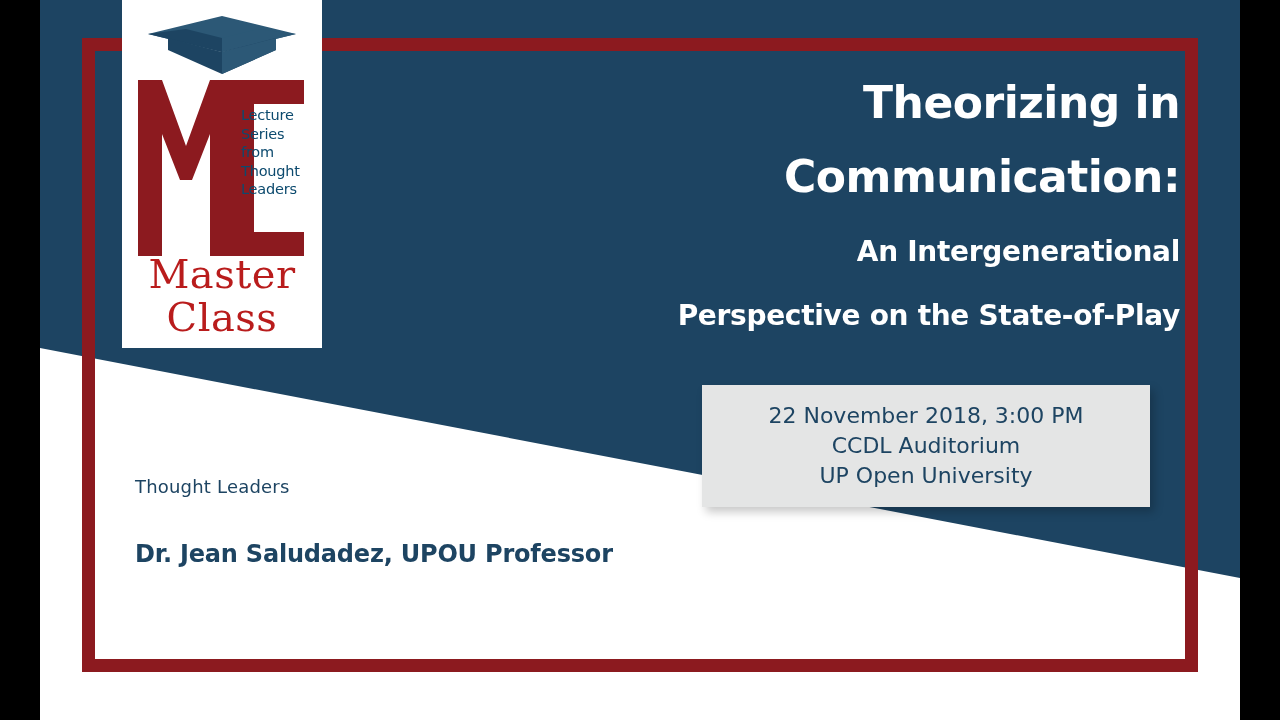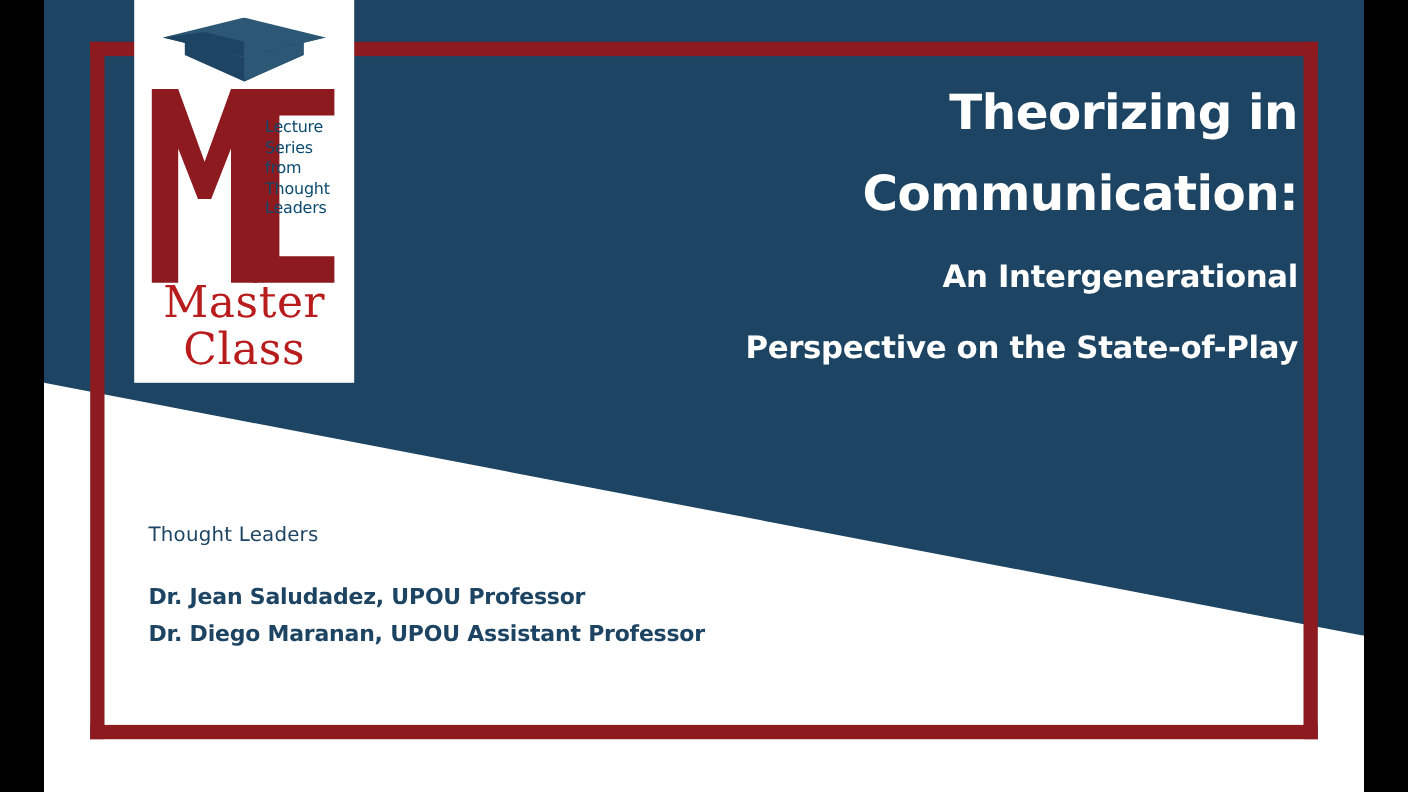--- a/index.html
+++ b/index.html
@@ -170,22 +170,22 @@
     color: #1d4462;
     font-family: "DejaVu Sans", sans-serif;
   }
   .speakers-heading {
     font-size: 18px;
     line-height: 30px;
     font-weight: 400;
     letter-spacing: 0.2px;
   }
   .speakers-list {
-    margin-top: 23px;
-    font-size: 20px;
+    margin-top: 35px;
+    font-size: 24px;
     line-height: 34px;
     font-weight: bold;
     letter-spacing: -0.2px;
   }
   .speakers-list div { white-space: nowrap; }
 </style>
 </head>
 <body>
 
 <div id="stage">
@@ -234,26 +234,30 @@
       </div>
     </div>
 
     <div class="title-block">
       <div class="title-main">Theorizing in
 Communication:</div>
       <div class="title-sub">An Intergenerational
 Perspective on the State-of-Play</div>
     </div>
 
+    <div class="details-panel">
+      <div>22 November 2018, 3:00 PM</div>
+      <div>CCDL Auditorium</div>
+      <div>UP Open University</div>
+    </div>
 
     <div class="speakers">
       <div class="speakers-heading">Thought Leaders</div>
       <div class="speakers-list">
         <div>Dr. Jean Saludadez, UPOU Professor</div>
-        <div>Dr. Diego Maranan, UPOU Assistant Professor</div>
       </div>
     </div>
 
   </div>
 
   <div class="letterbox left"></div>
   <div class="letterbox right"></div>
 
 </div>
 

